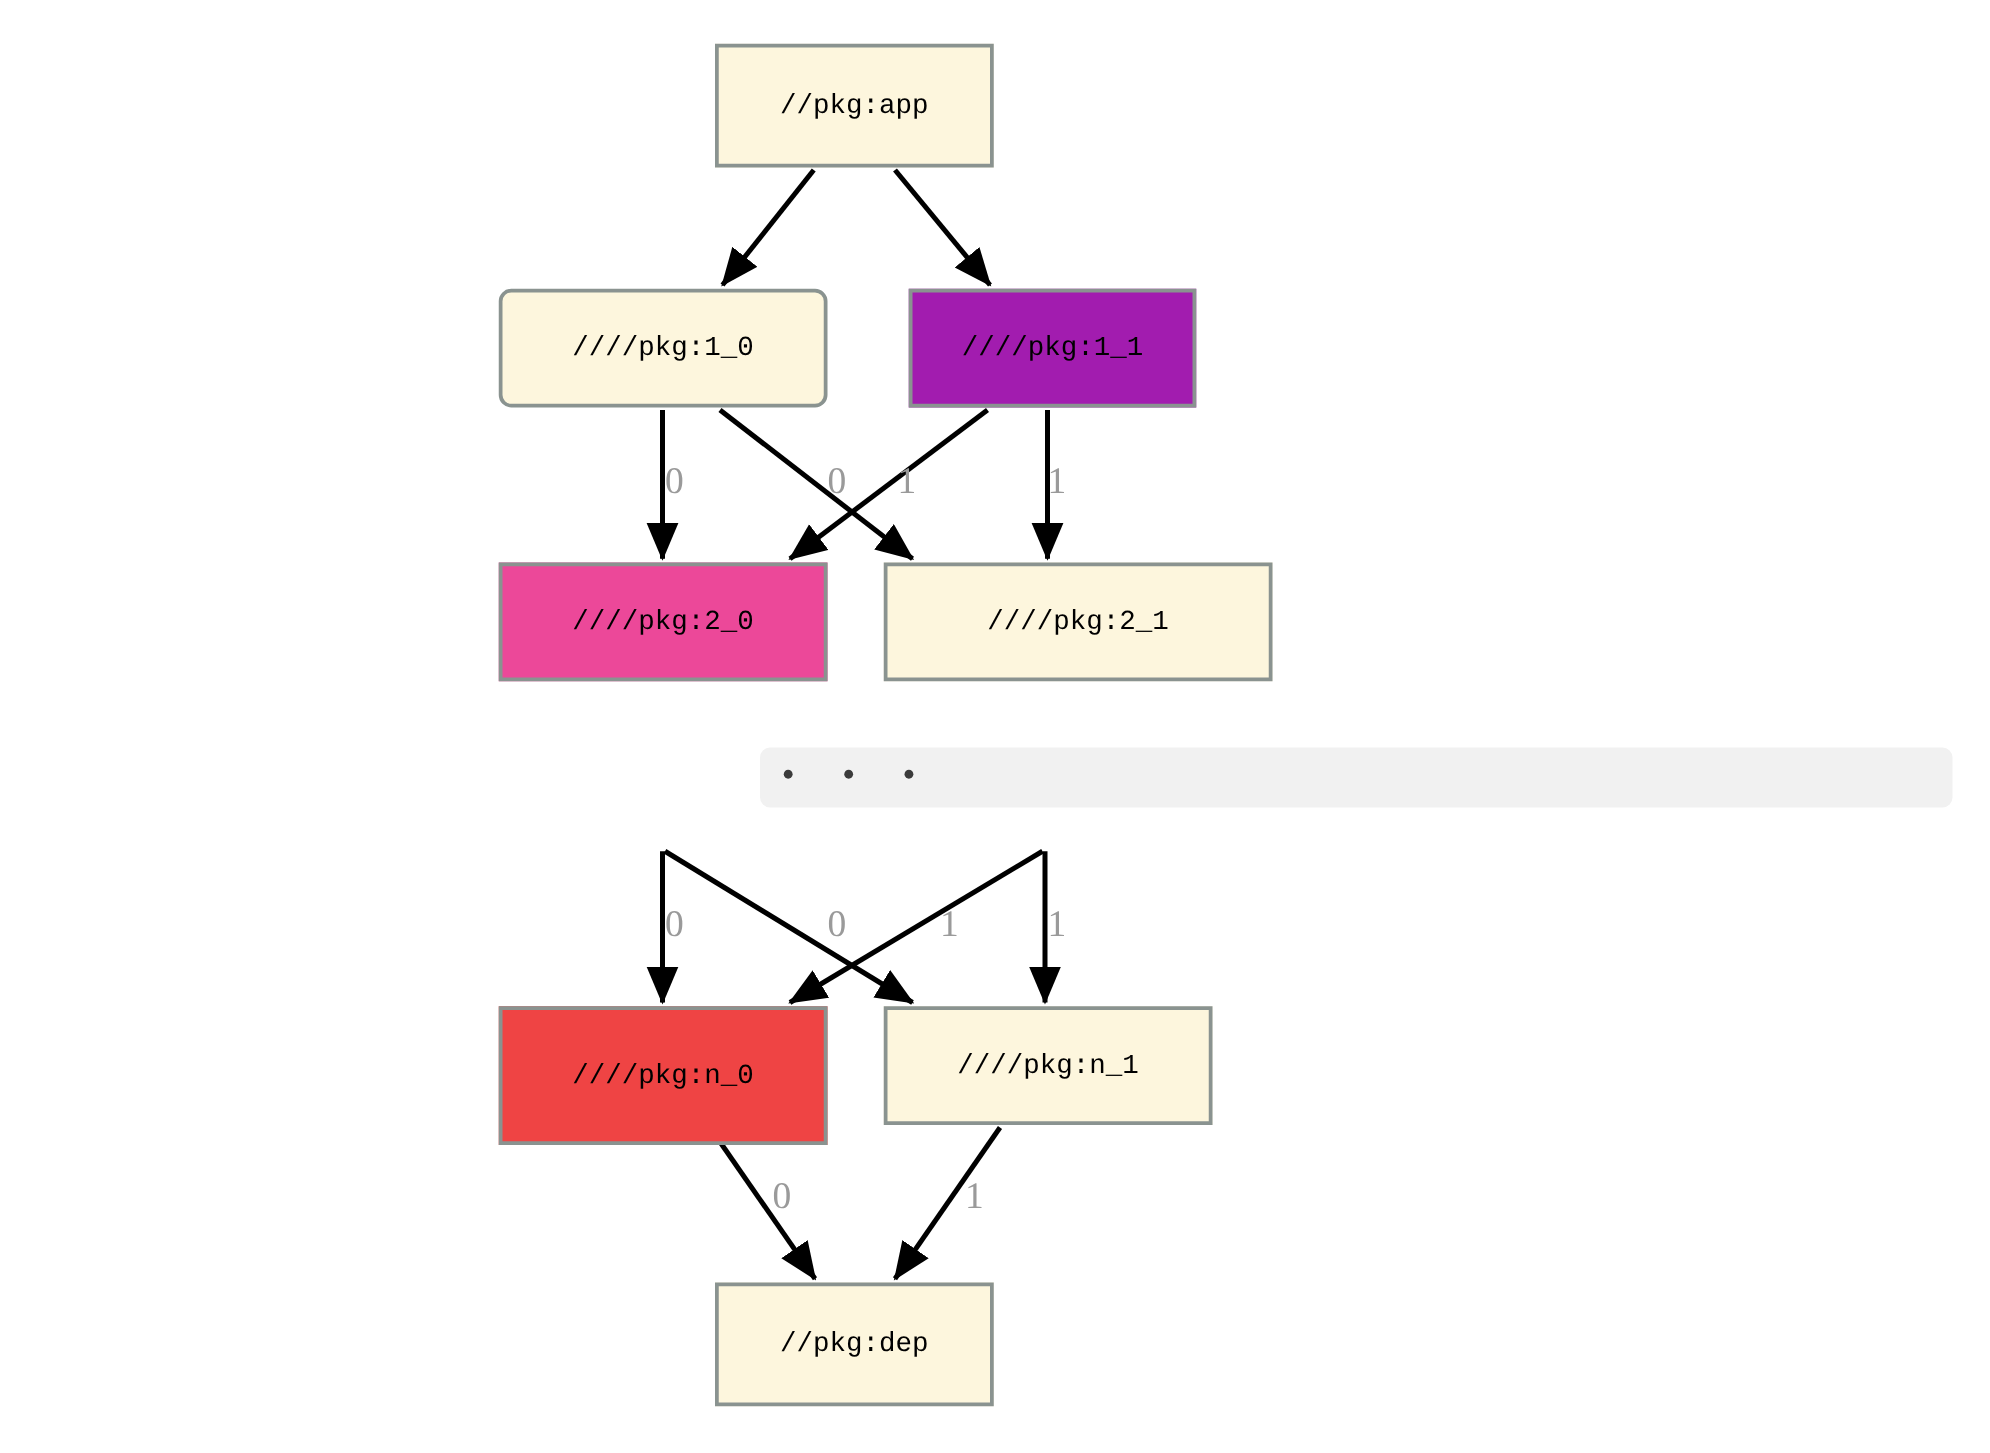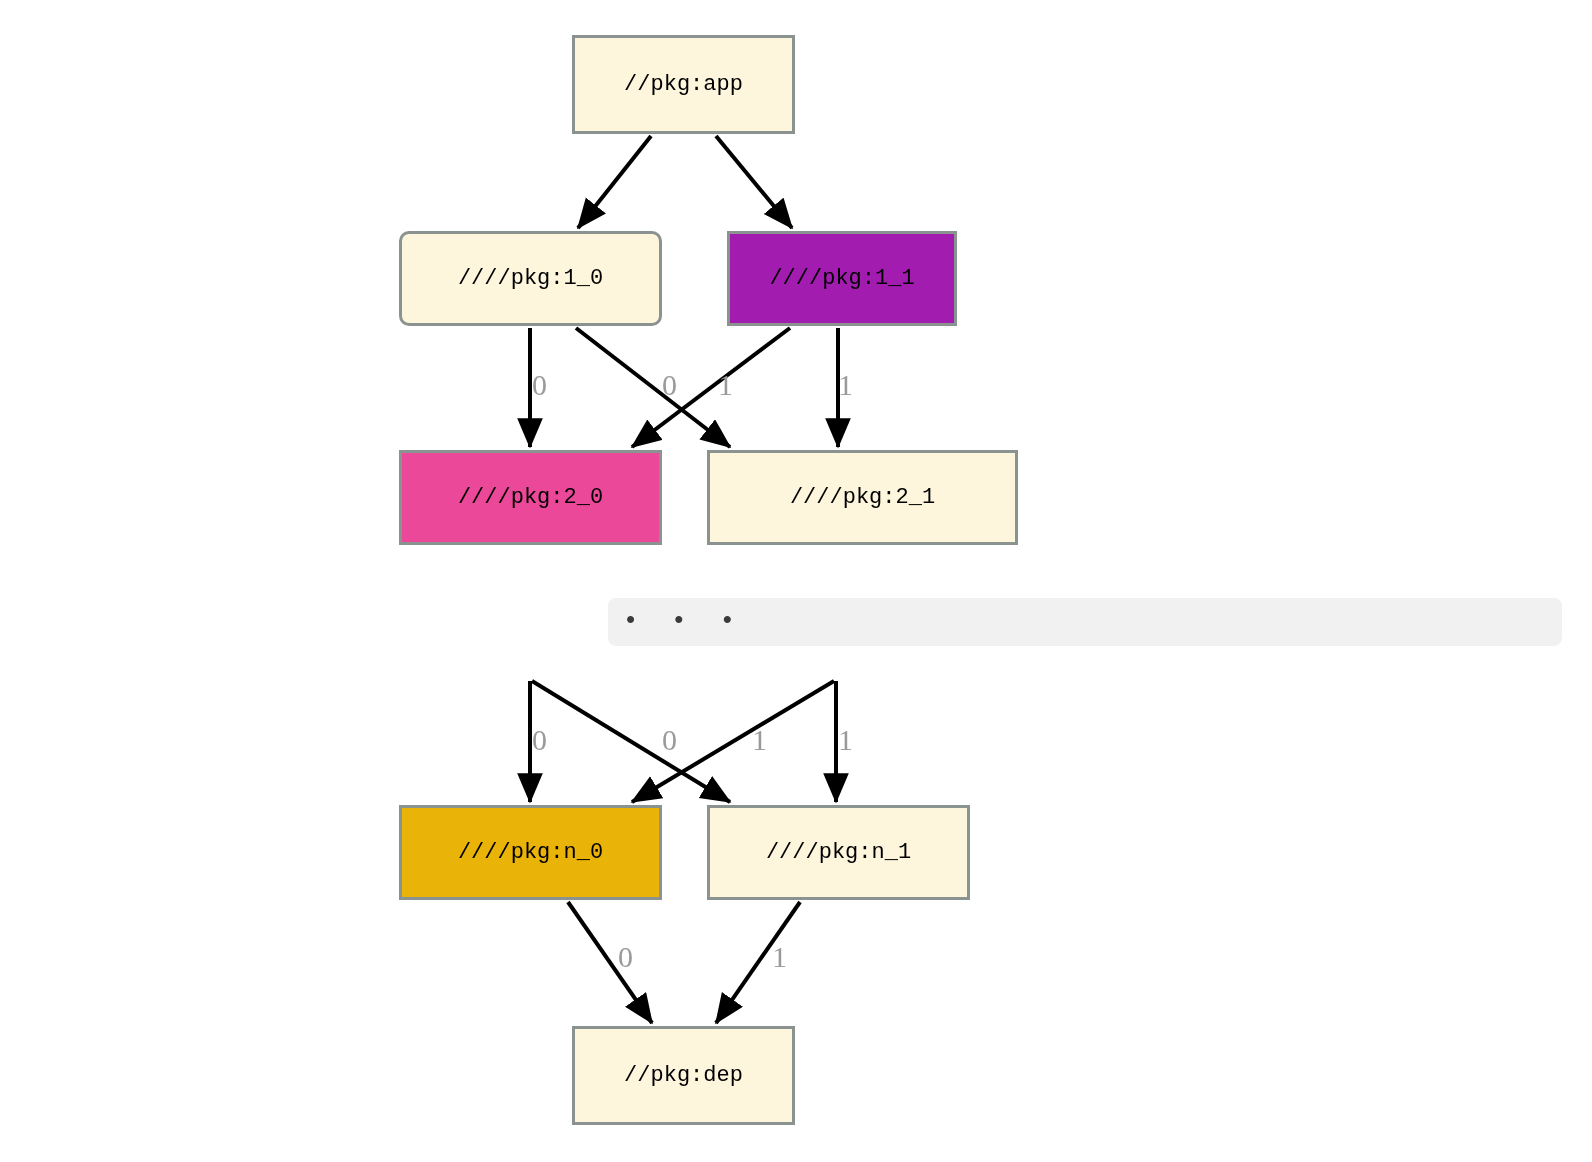--- a/index.html
+++ b/index.html
@@ -104,21 +104,21 @@
       </div>
       <div class="node-box" style="left: 707px; top: 231px; width: 230px; height: 95px; background: #a21caf; border-color: rgb(138, 147, 144); margin-left: 20px;">
         <span>////pkg:1_1</span>
       </div>
       <div class="node-box" style="left: 399px; top: 450px; width: 263px; height: 95px; background: #ec4899; border-color: rgb(138, 147, 144);">
         <span>////pkg:2_0</span>
       </div>
       <div class="node-box" style="left: 707px; top: 450px; width: 311px; height: 95px; background: rgb(253, 246, 221); border-color: rgb(138, 147, 144);">
         <span>////pkg:2_1</span>
       </div>
-      <div class="node-box" style="left: 399px; top: 805px; width: 263px; height: 95px; background: #eab308; border-color: rgb(138, 147, 144);">
+      <div class="node-box" style="left: 399px; top: 805px; width: 263px; height: 111px; background: #ef4444; border-color: rgb(138, 147, 144);">
         <span>////pkg:n_0</span>
       </div>
       <div class="node-box" style="left: 707px; top: 805px; width: 263px; height: 95px; background: rgb(253, 246, 221); border-color: rgb(138, 147, 144);">
         <span>////pkg:n_1</span>
       </div>
       <div class="node-box" style="left: 572px; top: 1026px; width: 223px; height: 99px; background: rgb(253, 246, 221); border-color: rgb(138, 147, 144);">
         <span>//pkg:dep</span>
       </div>
     </div>
 

